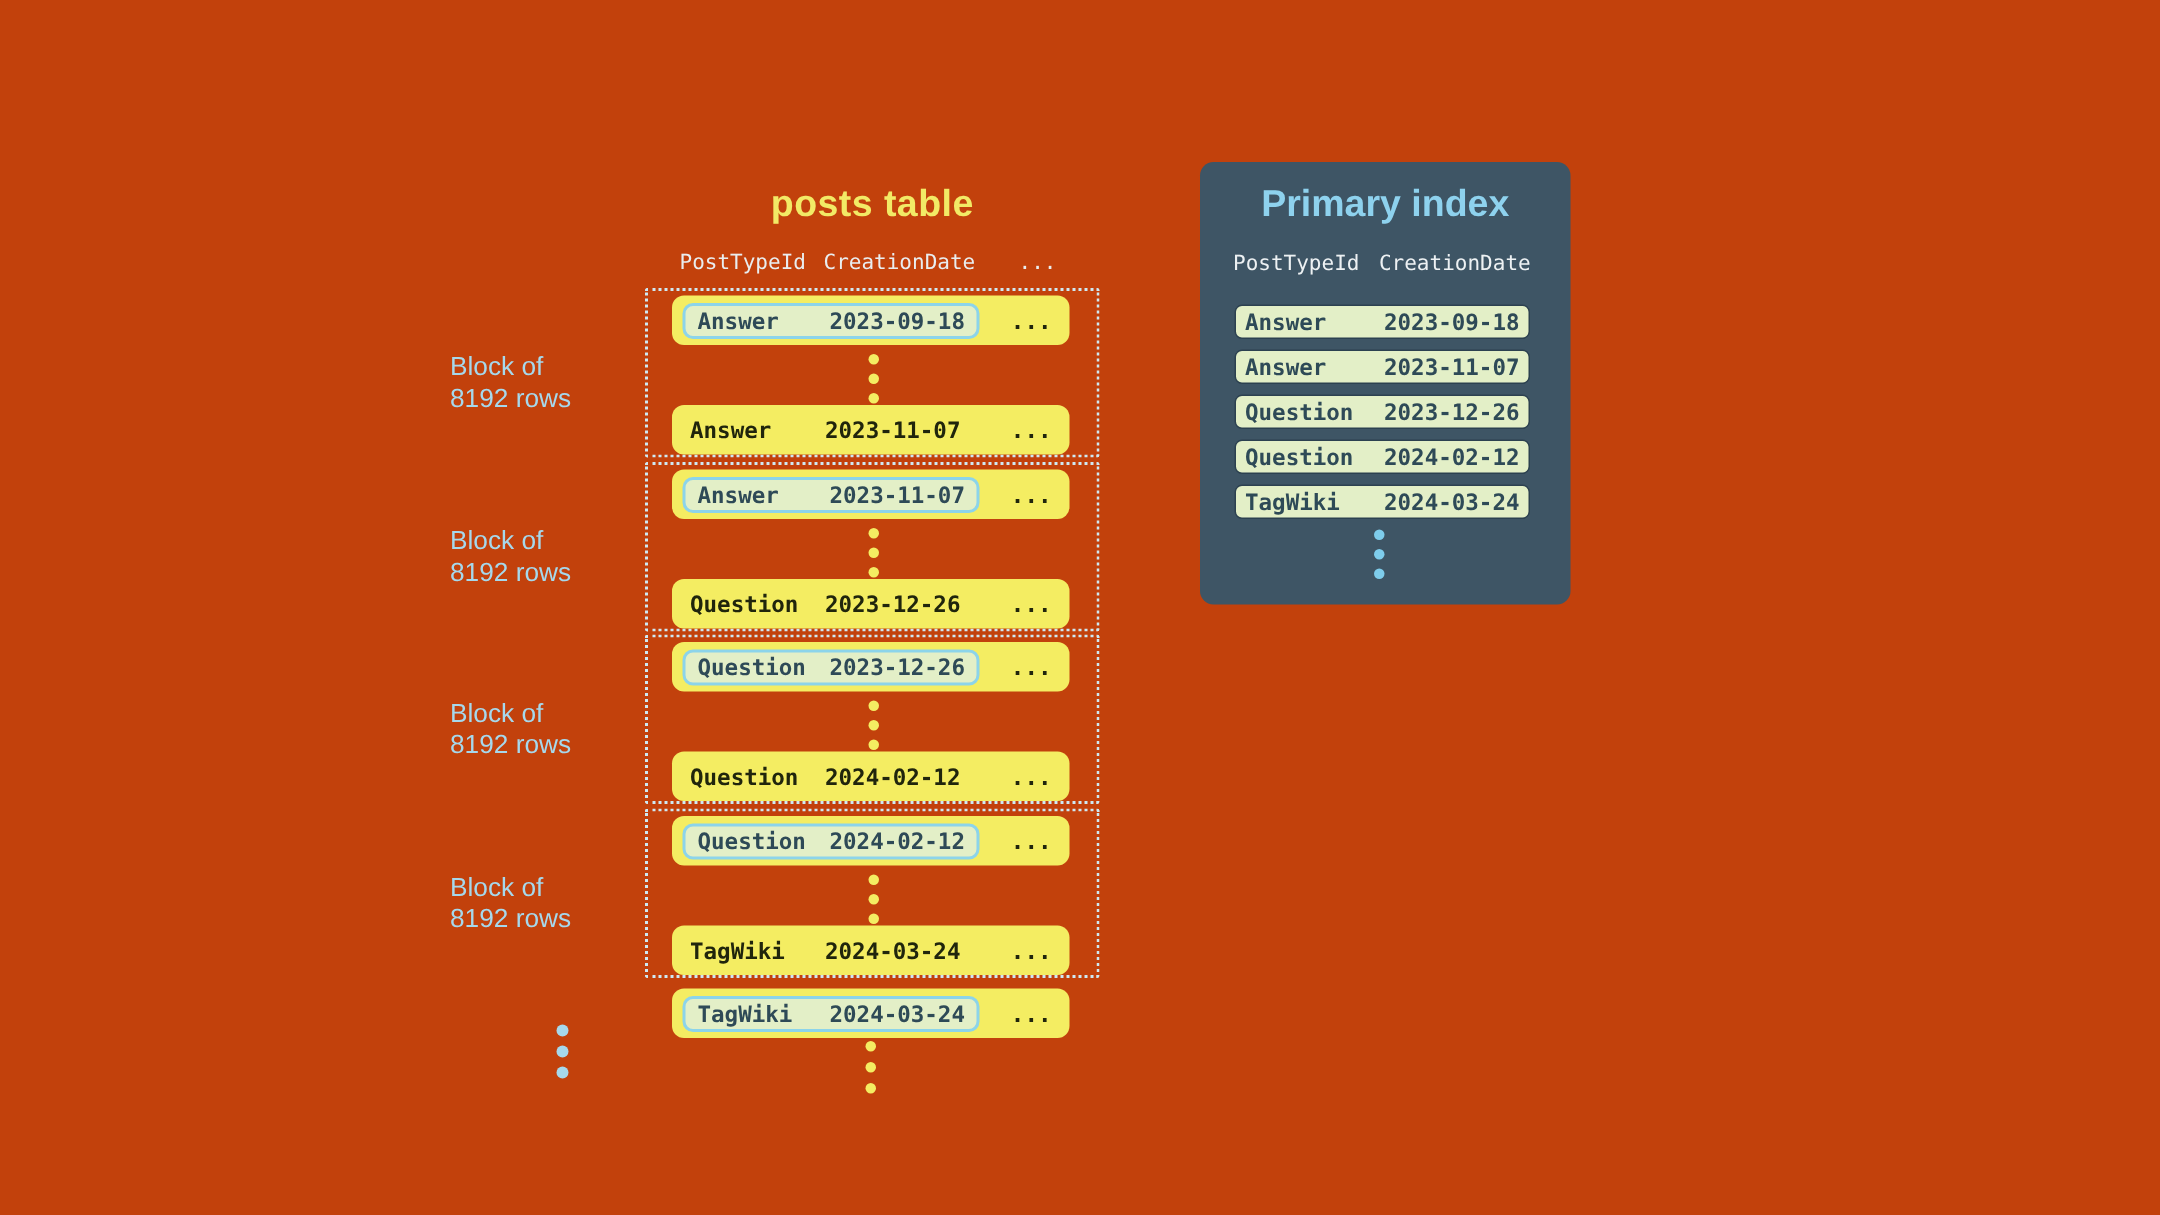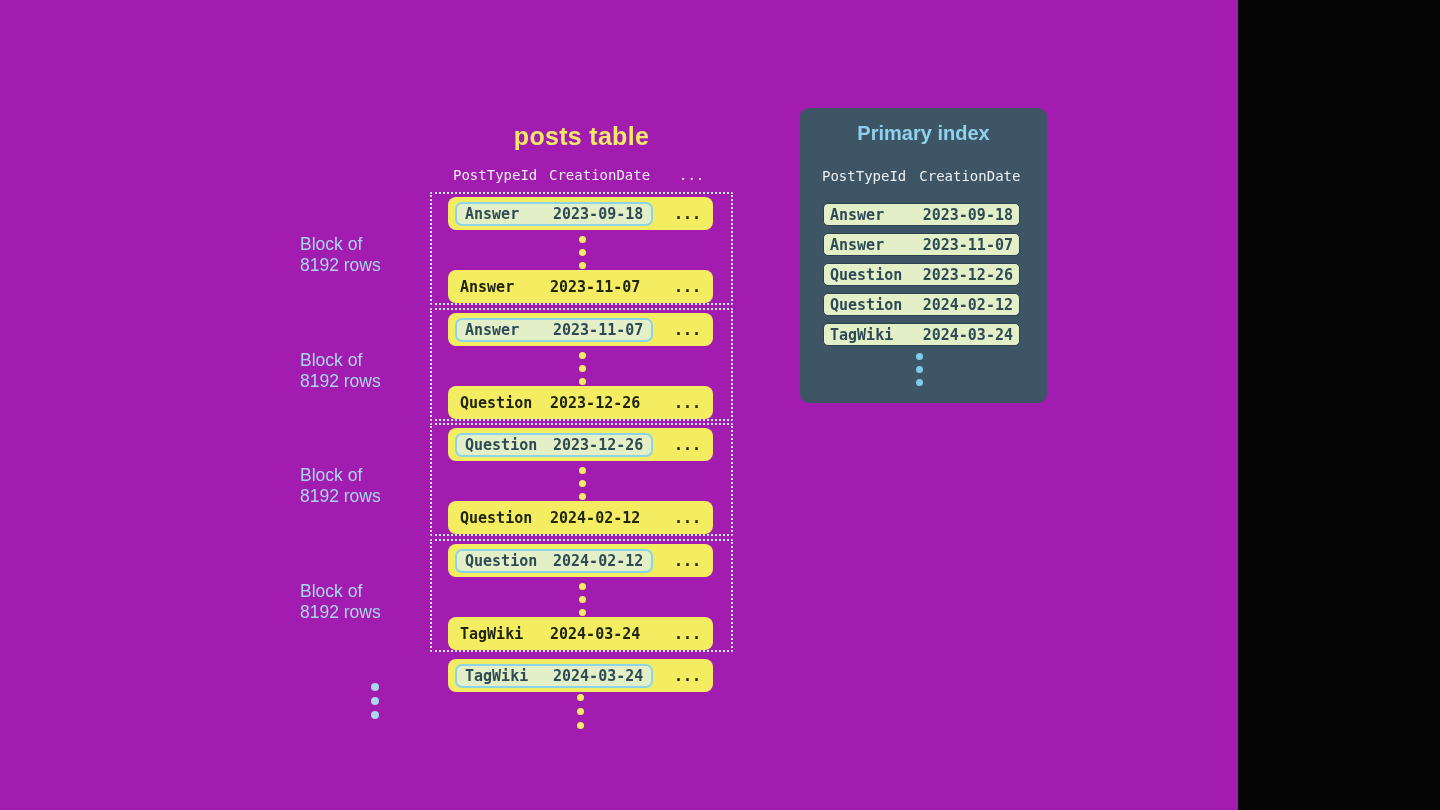--- a/index.html
+++ b/index.html
@@ -1,17 +1,17 @@
 <!DOCTYPE html>
 <html><head>
 <meta charset="utf-8">
 <style>
   html,body{margin:0;padding:0;background:#050506;}
   .stage{
-    position:relative;width:1238px;height:810px;background:#a21caf;
+    position:relative;width:1440px;height:810px;background:#c2410c;
     font-family:"Liberation Sans",sans-serif;overflow:hidden;
   }
   
   .pt-title{
     position:absolute;left:430px;top:122px;width:303px;text-align:center;
     color:#f2ea66;font-size:25px;font-weight:600;letter-spacing:.3px;
   }
   .pt-header{
     position:absolute;left:453px;top:167px;display:flex;
     font-family:"DejaVu Sans Mono",monospace;font-size:14px;color:#e9edef;
@@ -48,21 +48,21 @@
     position:absolute;left:300px;width:120px;text-align:left;
     color:#a6d8ec;font-size:17.5px;line-height:21px;
   }
   
   .panel{
     position:absolute;left:800px;top:108px;width:247px;height:295px;
     background:#3e5565;border-radius:9px;
   }
   .panel-title{
     position:absolute;left:0;top:14px;width:100%;text-align:center;
-    color:#8ed2ee;font-size:20px;font-weight:600;
+    color:#8ed2ee;font-size:25px;font-weight:600;
   }
   .panel-header{
     position:absolute;left:22px;top:60px;display:flex;gap:13px;
     font-family:"DejaVu Sans Mono",monospace;font-size:14px;color:#edf1f3;
   }
   .idx-row{
     position:absolute;left:23px;width:197px;height:23px;box-sizing:border-box;
     background:#e3efc7;border:1px solid #2c4150;border-radius:5px;
     display:flex;align-items:center;padding:0 6px;
     font-family:"DejaVu Sans Mono",monospace;font-weight:bold;font-size:15px;

